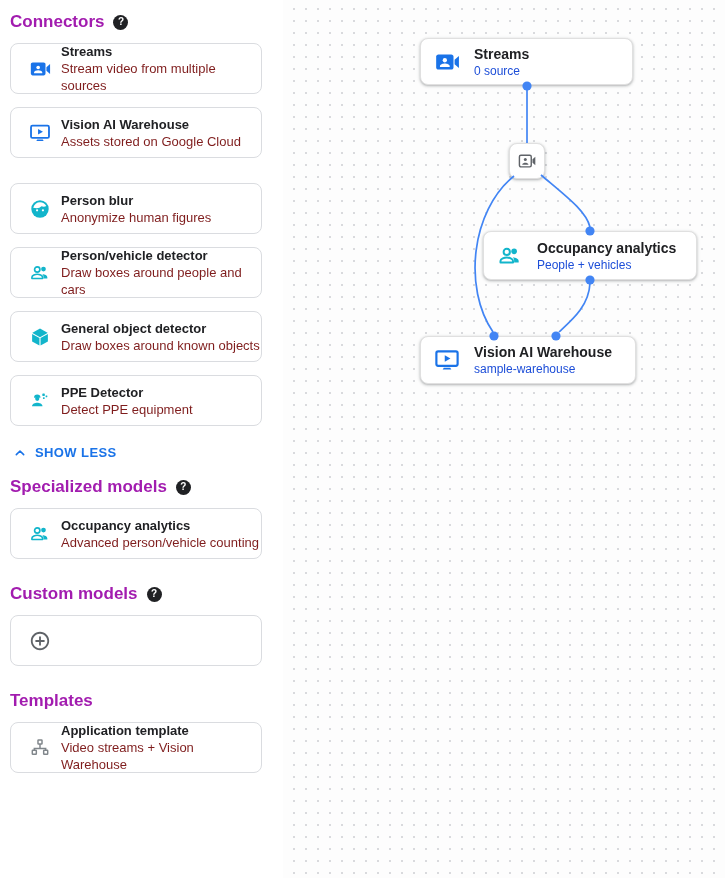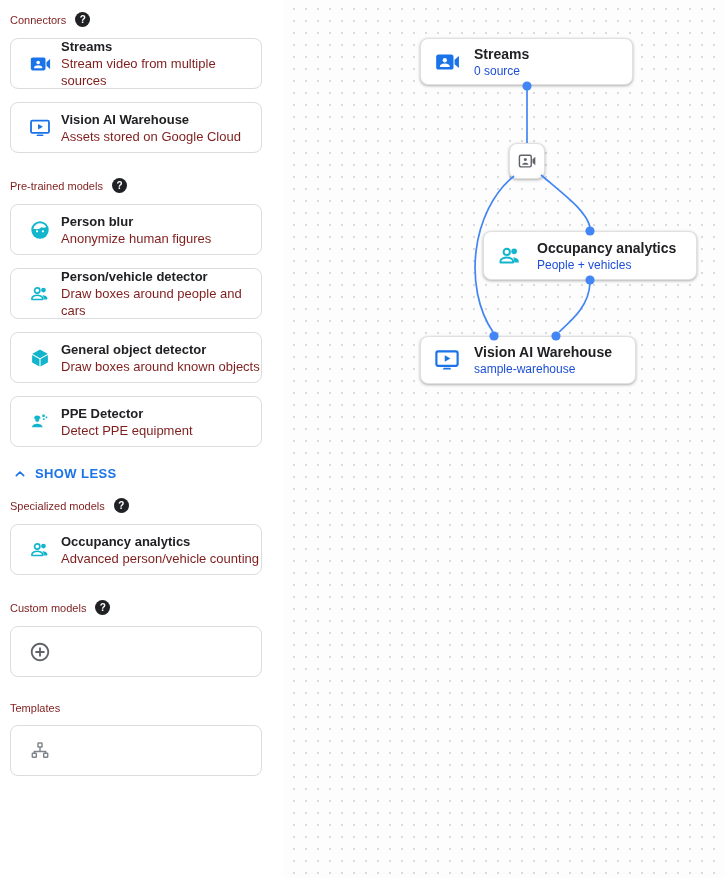--- a/index.html
+++ b/index.html
@@ -9,21 +9,21 @@
     background:#fff; color:#202124; overflow:hidden; position:relative;
   }
   
   .sidebar{
     position:absolute; left:0; top:0; width:283px; height:878px;
     background:#fff; padding:12px 0 0 10px; z-index:3;
   }
   .sec{ margin-top:25px; }
   .sec:first-child{ margin-top:0; }
   .sec-h{ display:flex; align-items:center; gap:9px; margin-bottom:11px; }
-  .sec-title{ font-size:11px; color:#7f1d1d; }
+  .sec-title{ font-size:17px; color:#a21caf;font-weight:bold; }
   .help{
     width:15px; height:15px; border-radius:50%; background:#202124;
     display:inline-flex; align-items:center; justify-content:center; cursor:pointer; flex:none;
   }
   .help::before{ content:"?"; color:#fff; font-size:10px; font-weight:bold; line-height:1; }
   .card{
     width:252px; height:51px; background:#fff; border:1px solid #dadce0;
     border-radius:8px; display:flex; align-items:center; padding-left:18px;
     margin-bottom:13px; cursor:grab;
   }
@@ -93,24 +93,20 @@
           </svg>
       </span>
       <div class="ctext">
         <div class="ctitle">Vision AI Warehouse</div>
         <div class="csub">Assets stored on Google Cloud</div>
       </div>
     </div>
   </div>
 
   <div class="sec">
-    <div class="sec-h">
-      <span class="sec-title">Pre-trained models</span>
-      <span class="help"></span>
-    </div>
     <div class="card">
       <span class="cicon">
         <svg viewBox="0 0 24 24">
             <circle cx="12" cy="12" r="9.5" fill="#12b5cb"></circle>
             <path d="M4.6 10.7C5.6 6.8 8.6 4.6 12 4.6c3 0 5.6 1.6 6.9 4.2-1.6 1-3.5 1.1-5.3.3-2 2-4.5 2.4-9 1.6z" fill="#fff"></path>
             <circle cx="8.8" cy="13.4" r="1.2" fill="#fff"></circle>
             <circle cx="15.2" cy="13.4" r="1.2" fill="#fff"></circle>
           </svg>
       </span>
       <div class="ctext">
@@ -210,20 +206,24 @@
     </div>
     <div class="card">
       <span class="cicon">
         <svg viewBox="0 0 24 24" fill="none" stroke="#80868b" stroke-width="1.6">
             <rect x="9.8" y="3.2" width="4.4" height="4.4" rx=".6"></rect>
             <rect x="3.6" y="14.4" width="4.4" height="4.4" rx=".6"></rect>
             <rect x="16" y="14.4" width="4.4" height="4.4" rx=".6"></rect>
             <path d="M12 7.6v4.9M5.8 14.4v-1.9h12.4v1.9"></path>
           </svg>
       </span>
+      <div class="ctext">
+        <div class="ctitle">Application template</div>
+        <div class="csub">Video streams + Vision Warehouse</div>
+      </div>
     </div>
   </div>
 
 </div>
 
 <div class="canvas">
 
   <div class="node" id="node-streams">
     <span class="nicon">
       <svg viewBox="0 0 24 24">

